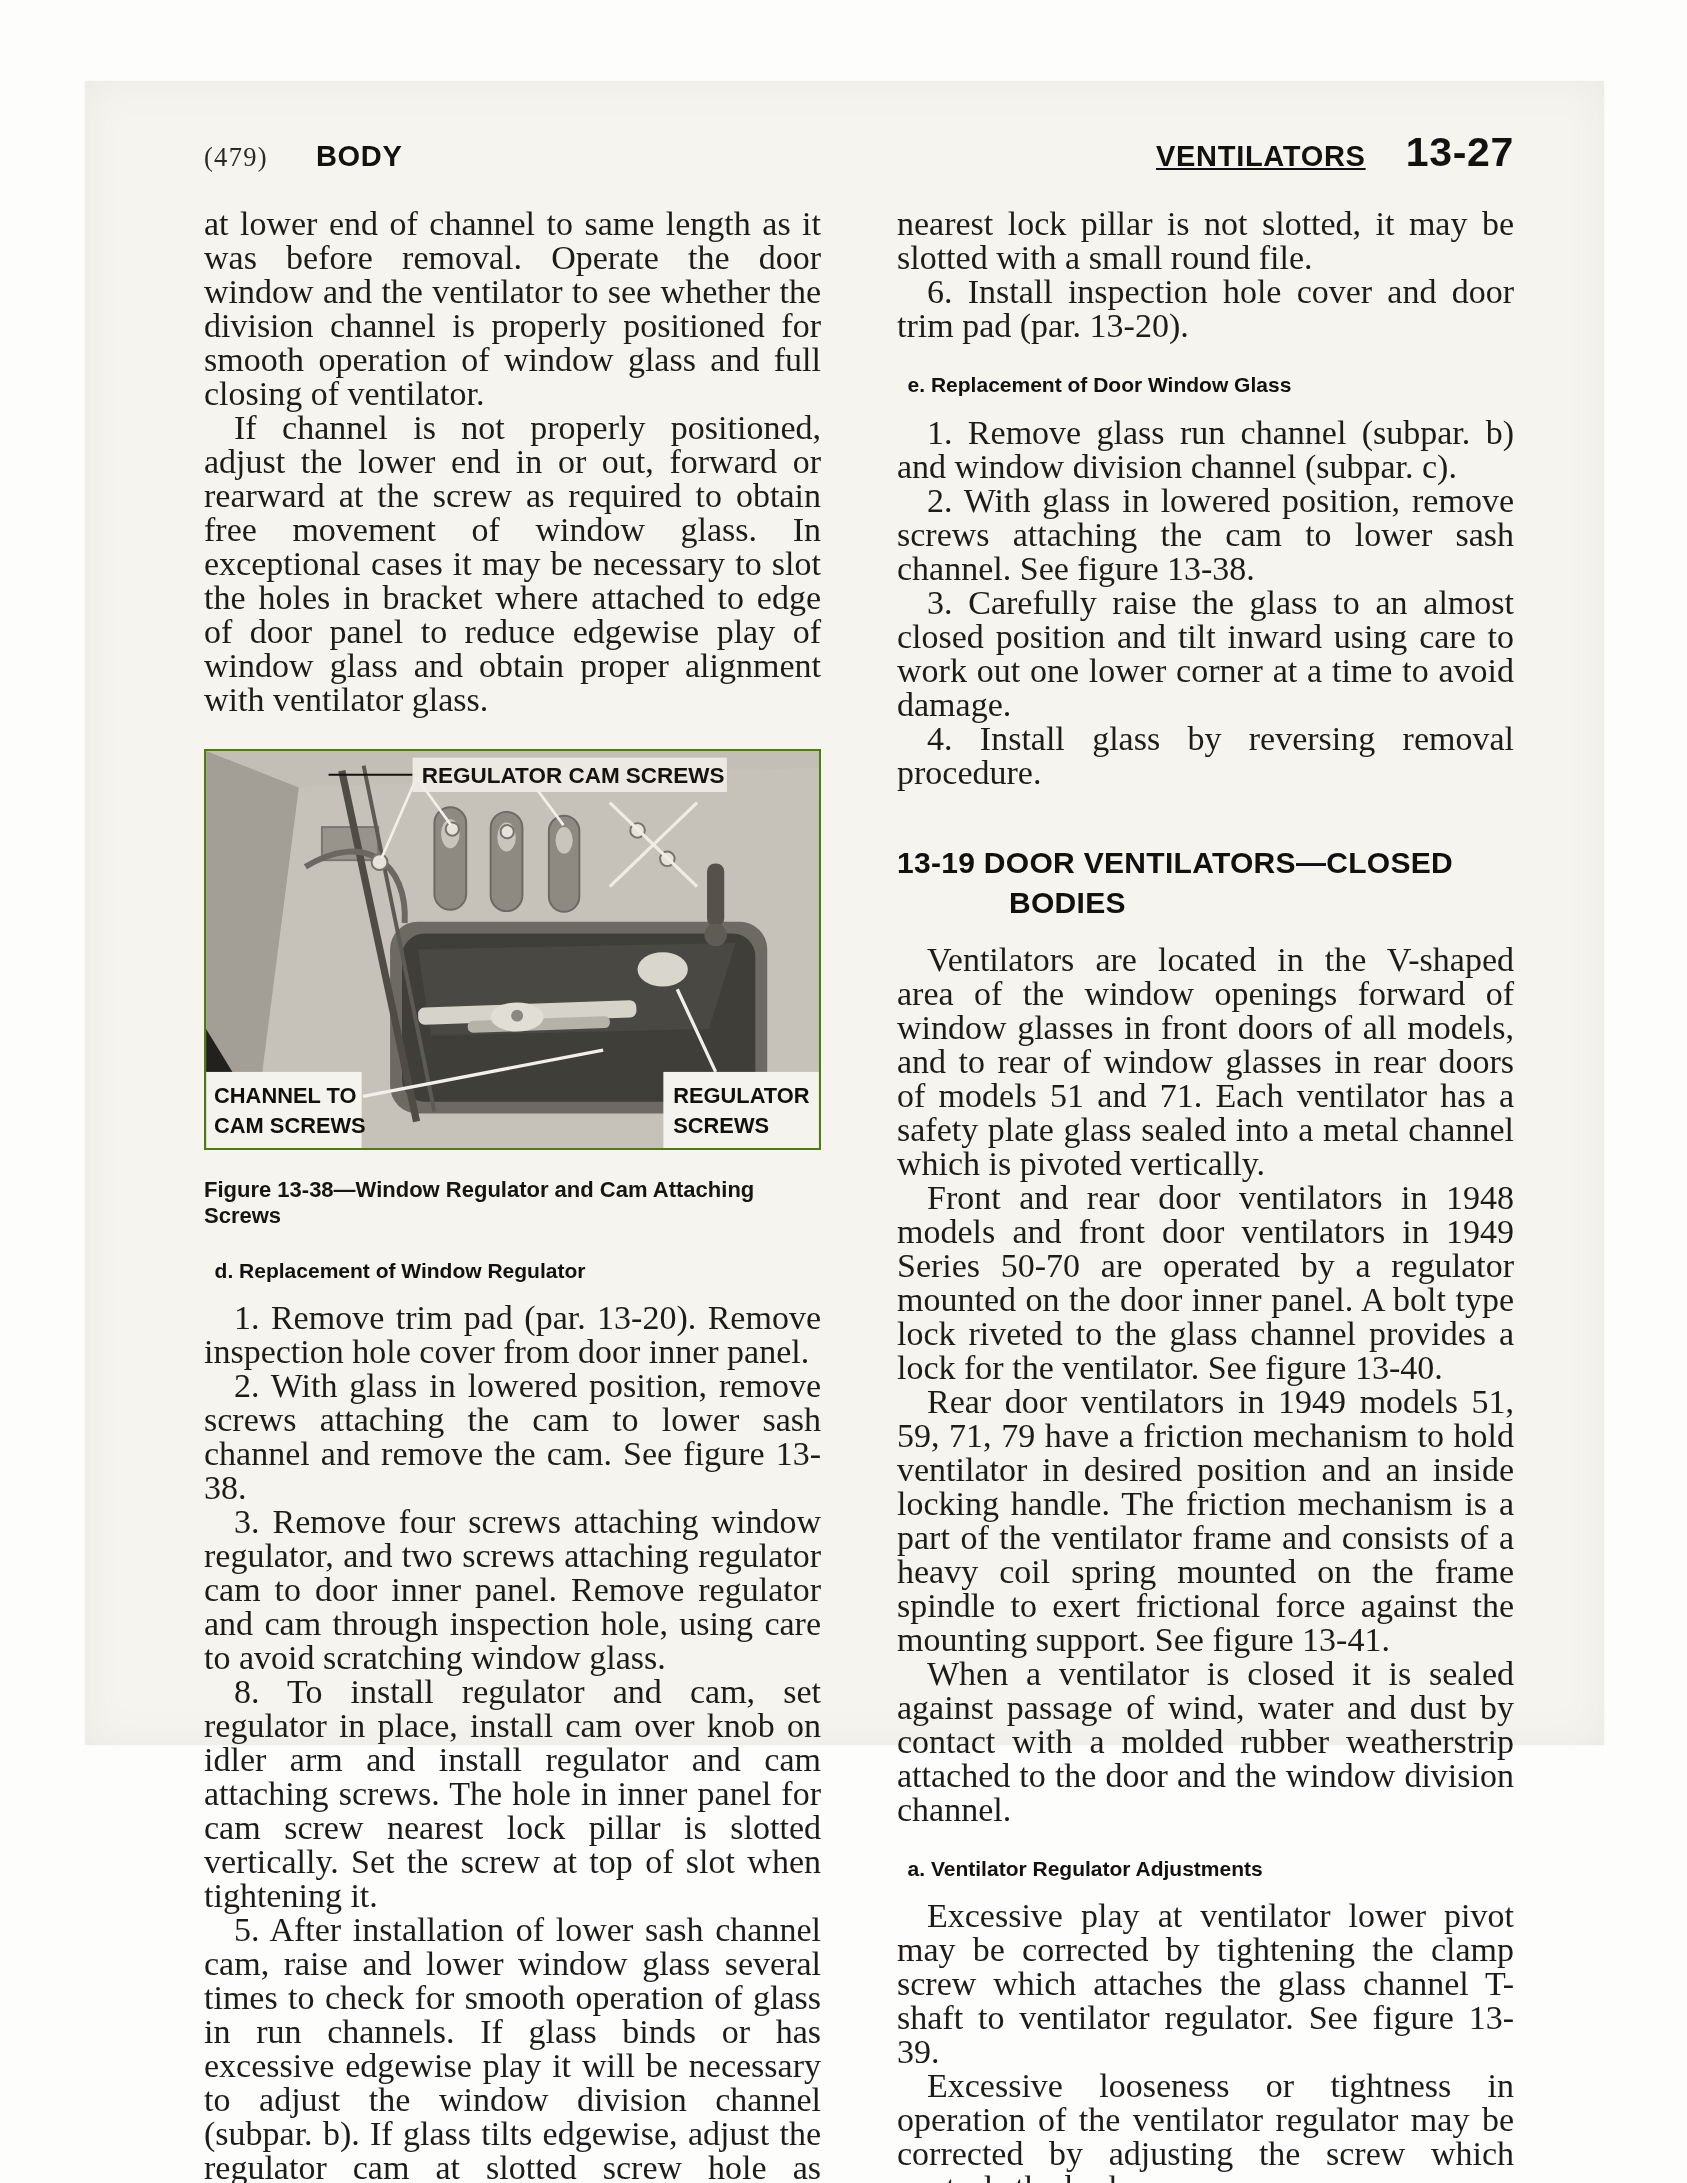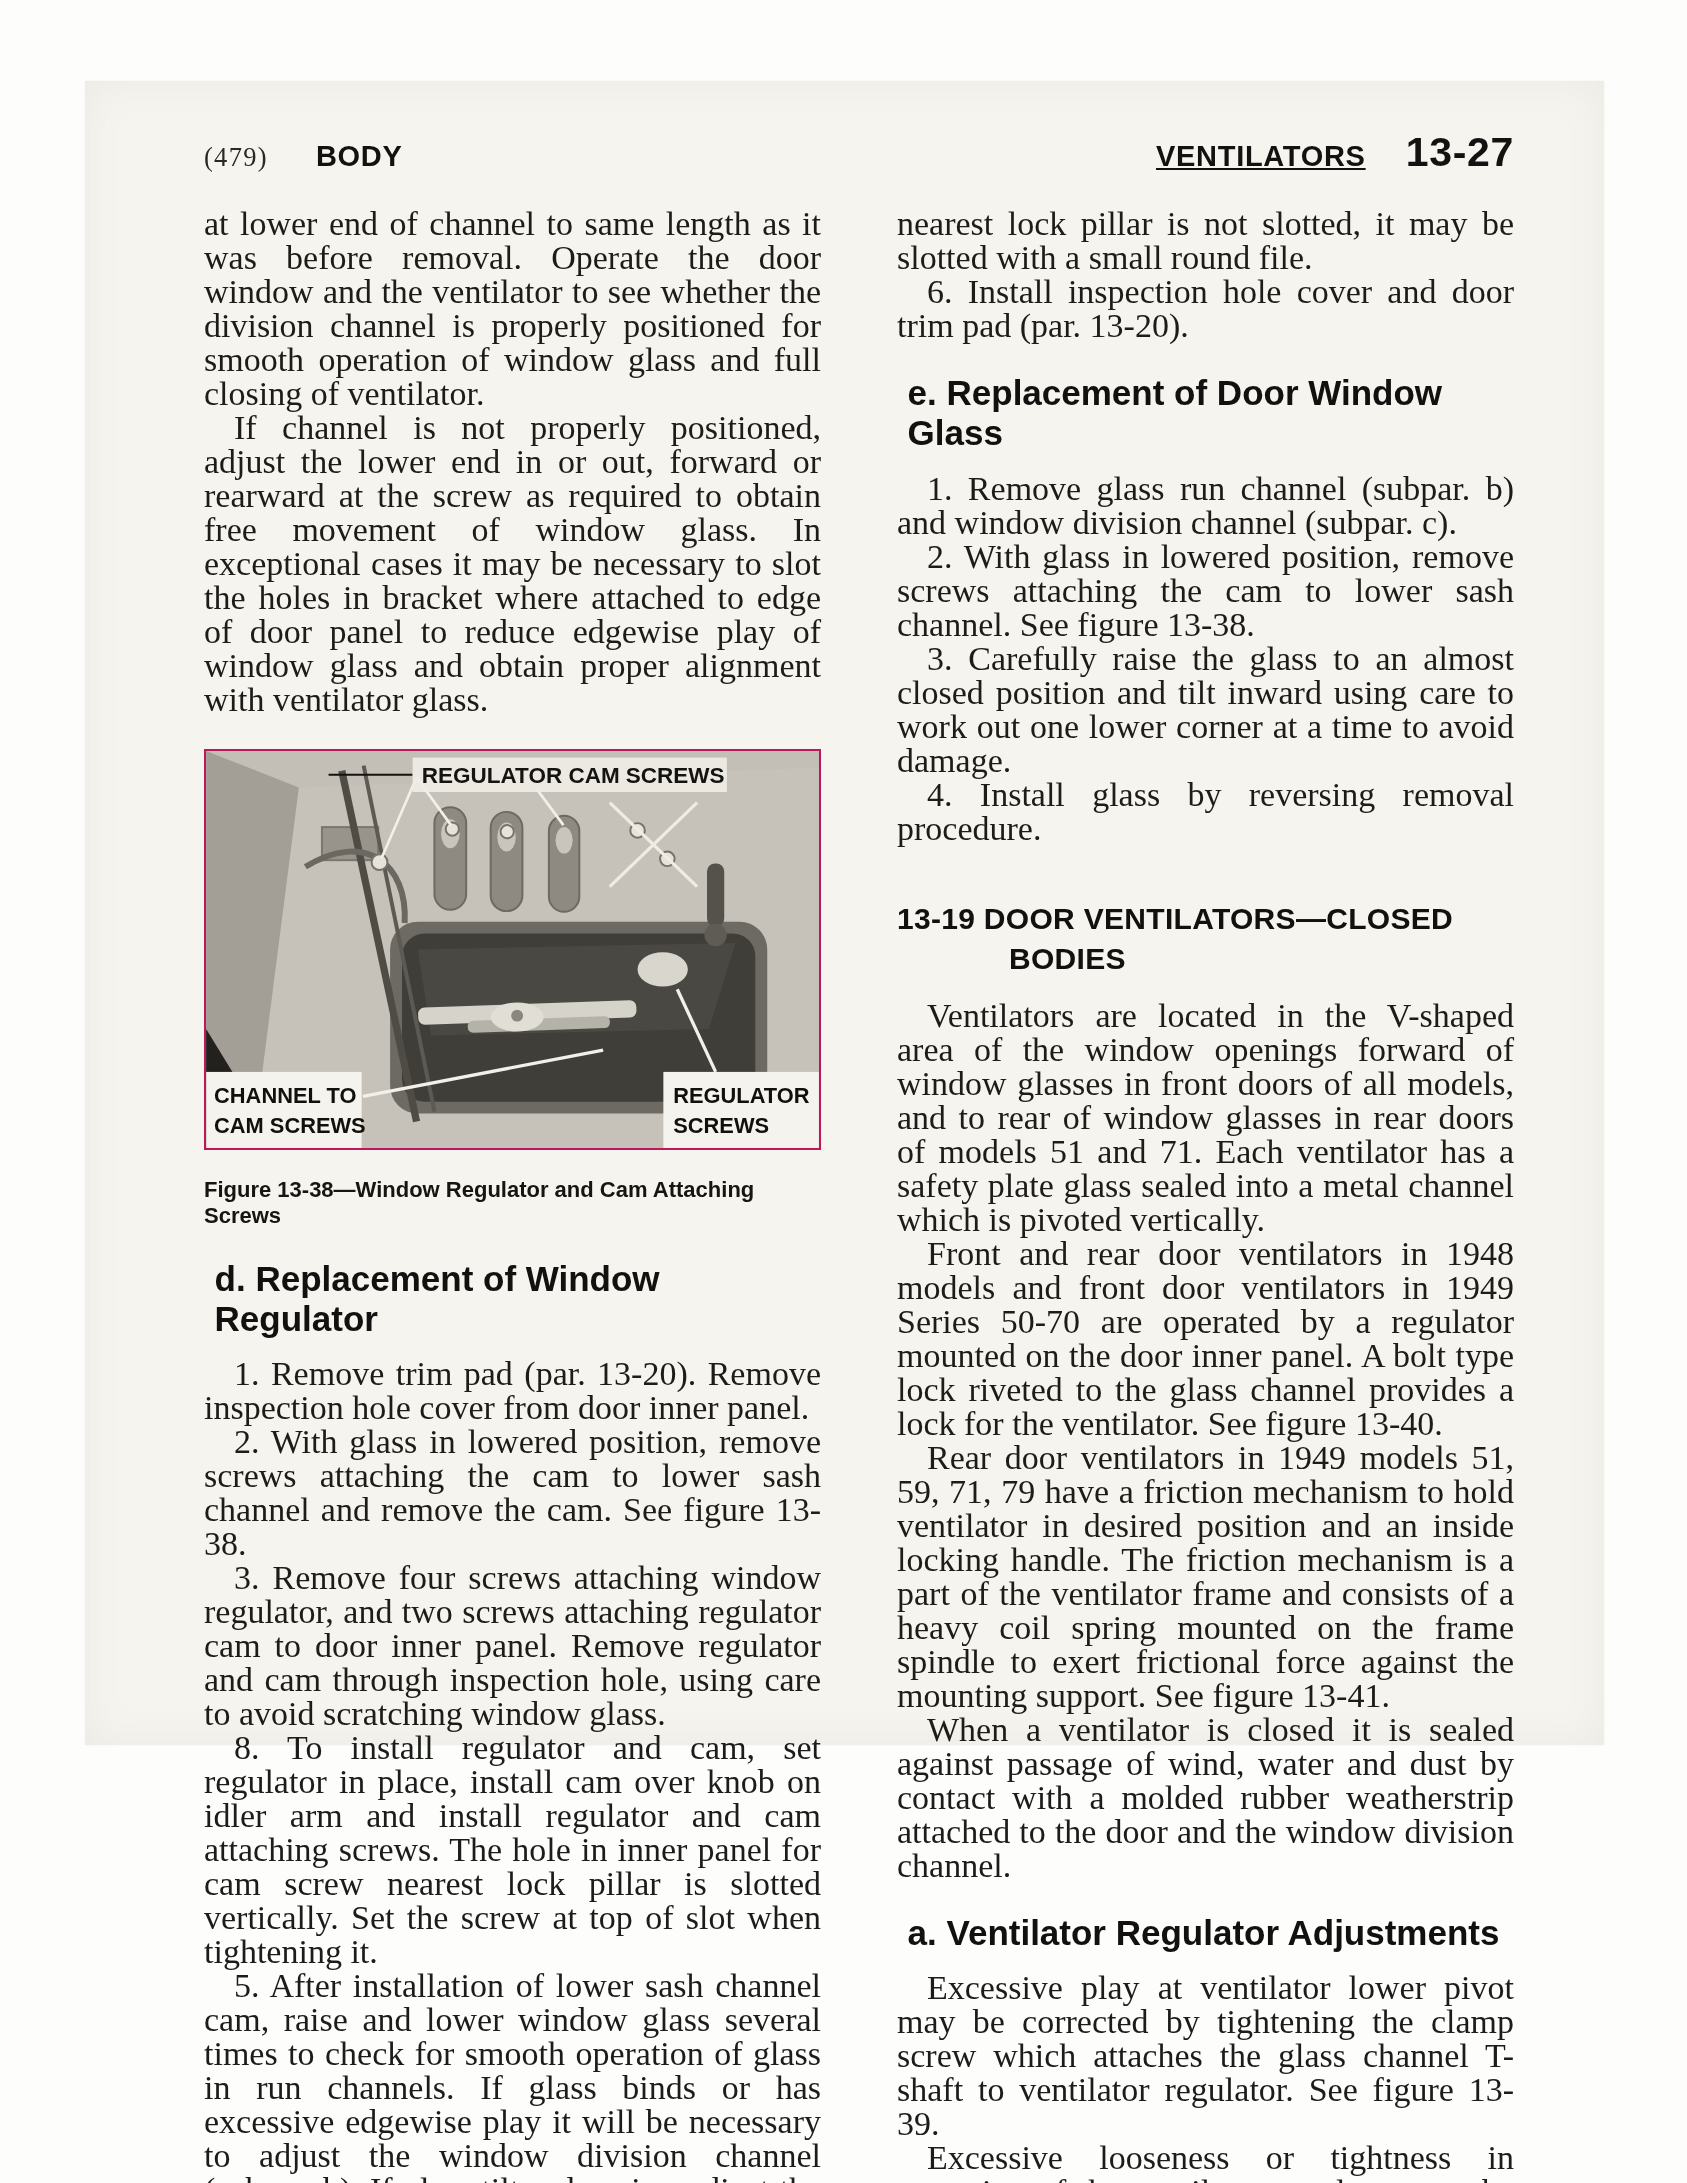--- a/index.html
+++ b/index.html
@@ -42,34 +42,34 @@
   .col-right { position:absolute; left:812px; top:126px; width:617px; }
   p.body-text {
     margin:0;
     font-size:34px; line-height:34px;
     text-align:justify;
     color:#1d1c19;
   }
   p.indent { text-indent:30px; }
   .subheading {
     font-family:"Liberation Sans", sans-serif; font-weight:700;
-    font-size:35px; color:#121110;
+    font-size:21px; color:#121110;
     margin:30px 0 18.5px 10.6px;
   }
   .section-heading {
     font-family:"Liberation Sans", sans-serif; font-weight:700;
     font-size:30px; line-height:40px; color:#121110;
     margin:53px 0 20px 0; letter-spacing:0.3px;
   }
   .section-heading .line2 { display:block; padding-left:112px; }
   
   figure { margin:32px 0 0 0; }
   .photo-frame {
     width:613px; height:397px;
-    border:2px solid #be185d;
+    border:2px solid #4d7c0f;
     background:#b7b3ab;
   }
   .photo-frame svg { display:block; }
   figcaption {
     margin-top:26.5px; margin-bottom:4px;
     text-align:left;
     font-family:"Liberation Sans", sans-serif; font-weight:700;
     font-size:22px; color:#16150f;
   }
   .svg-label {

